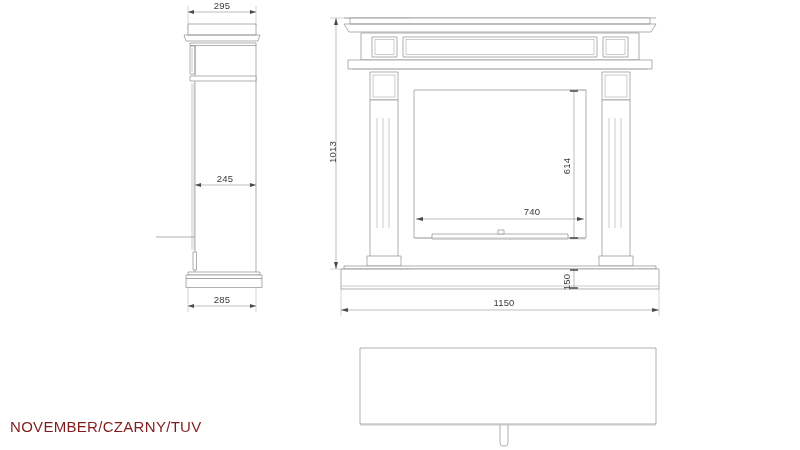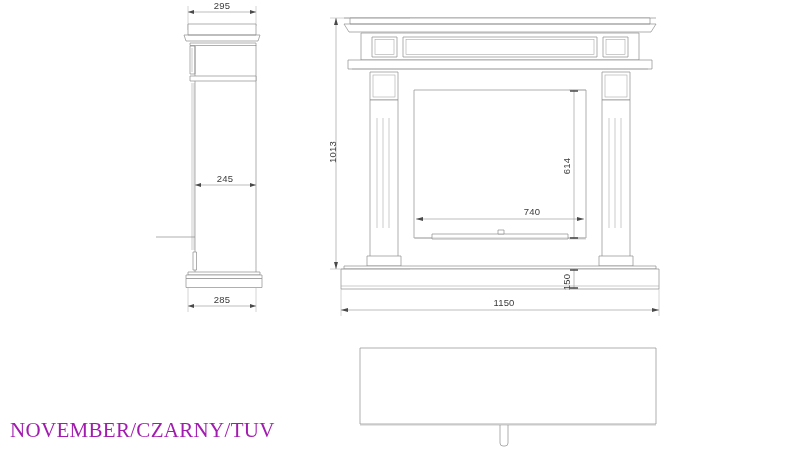--- a/index.html
+++ b/index.html
@@ -62,23 +62,23 @@
     fill: none;
   }
   .arrowhead {
     fill: #4a4a4a;
     stroke: none;
   }
   #caption-label {
     position: absolute;
     left: 6px;
     top: 418px;
-    font-family: Liberation Serif, serif;
-    font-size: 21px;
-    color: #a21caf;
+    font-family: Liberation Sans, sans-serif;
+    font-size: 15px;
+    color: #7f1d1d;
     letter-spacing: 0.3px;
     white-space: nowrap;
   }
 </style>
 </head>
 <body>
 
 <div id="drawing-root">
 
   <svg class="cad" viewBox="0 0 800 450">

